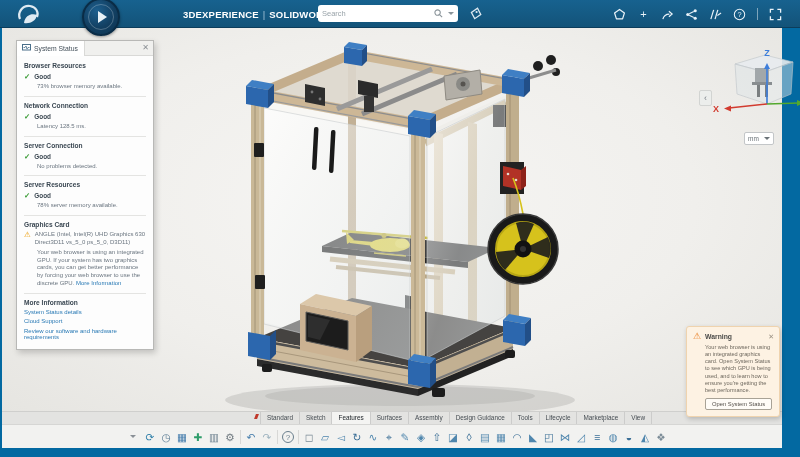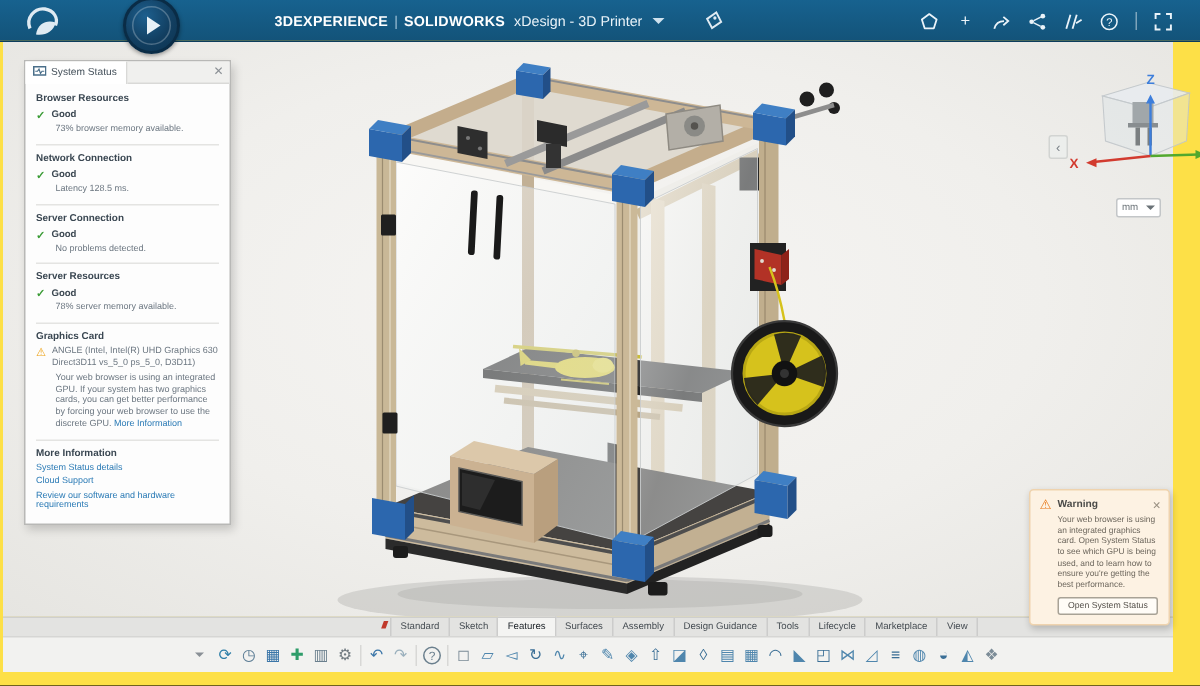--- a/index.html
+++ b/index.html
@@ -1,18 +1,18 @@
 <!DOCTYPE html>
 <html><head>
 <meta charset="utf-8">
 <style>
   * { margin:0; padding:0; box-sizing:border-box; }
   html,body { width:800px; height:457px; background:#000; overflow:hidden;
     font-family:"Liberation Sans", sans-serif; }
-  .frame { position:relative; width:800px; height:457px; background:#fde047; }
+  .frame { position:relative; width:800px; height:457px; background:#0369a1; }
 
   
   .topbar { position:absolute; left:0; top:0; width:800px; height:28px;
     background:linear-gradient(#17628f,#135379); border-bottom:1px solid #0c3d5c; z-index:30; }
   .brand-logo { position:absolute; left:16px; top:3px; width:26px; height:22px; }
   .app-badge { position:absolute; left:82px; top:-2px; width:38px; height:38px; border-radius:50%;
     background:radial-gradient(circle at 38% 32%, #1d5f8e 0%, #123f61 55%, #0c3350 100%);
     border:2px solid #0a2c46; z-index:35; box-shadow:0 1px 3px rgba(0,0,0,.4);
     display:flex; align-items:center; justify-content:center; }
   .app-badge .play { width:0; height:0; border-left:9px solid #e8f1f7; border-top:6px solid transparent;
@@ -118,20 +118,28 @@
     <div class="app-badge">
       <div class="ring"></div>
       <div class="play"></div>
     </div>
     <div class="brand-text">
       <span class="brand-bold">3DEXPERIENCE</span>
       <span class="brand-sep">|</span>
       <span class="brand-bold">SOLIDWORKS</span>
       <span class="app-title">xDesign - 3D Printer</span>
       <span class="title-caret"></span>
+    </div>
+    <div class="searchbox">
+      <input type="text" placeholder="Search" style="">
+      <svg class="search-mag" width="9" height="9" viewBox="0 0 10 10">
+        <circle cx="4" cy="4" r="3" fill="none" stroke="#8a949a" stroke-width="1.2"></circle>
+        <line x1="6.2" y1="6.2" x2="9" y2="9" stroke="#8a949a" stroke-width="1.2"></line>
+      </svg>
+      <span class="search-caret"></span>
     </div>
     <svg class="tag-ic" viewBox="0 0 15 15">
       <path d="M8 2 L13 7 L8.5 12.8 L3.5 8 Z" fill="none" stroke="#dfeaf2" stroke-width="1.3" transform="rotate(18 8 7)"></path>
       <circle cx="8.6" cy="6" r="1.1" fill="#dfeaf2"></circle>
     </svg>
     <div class="tb-right">
       <svg class="ric" viewBox="0 0 14 14" width="13" height="13">
         <path d="M7 1.5 L12.3 5.4 L10.3 11.7 L3.7 11.7 L1.7 5.4 Z" fill="none" stroke="#eaf3f9" stroke-width="1.3" stroke-linejoin="round"></path>
       </svg>
       <span class="ric">+</span>

